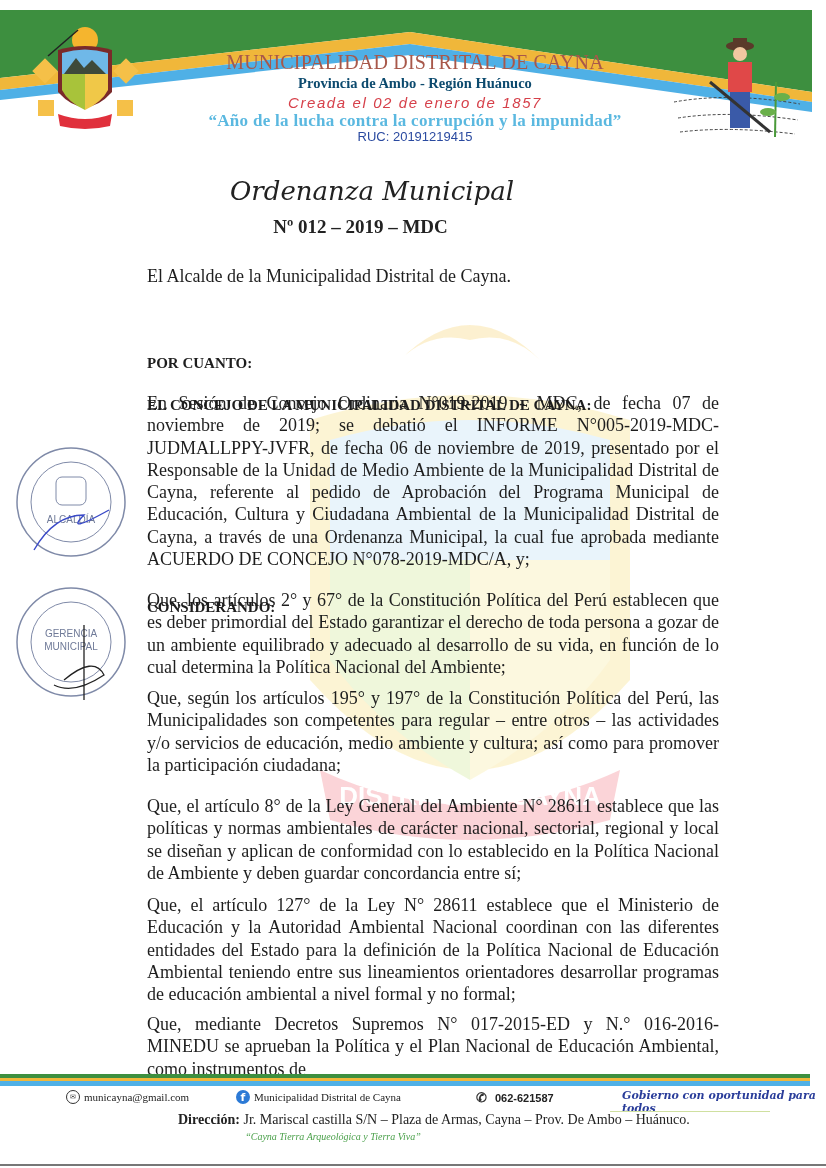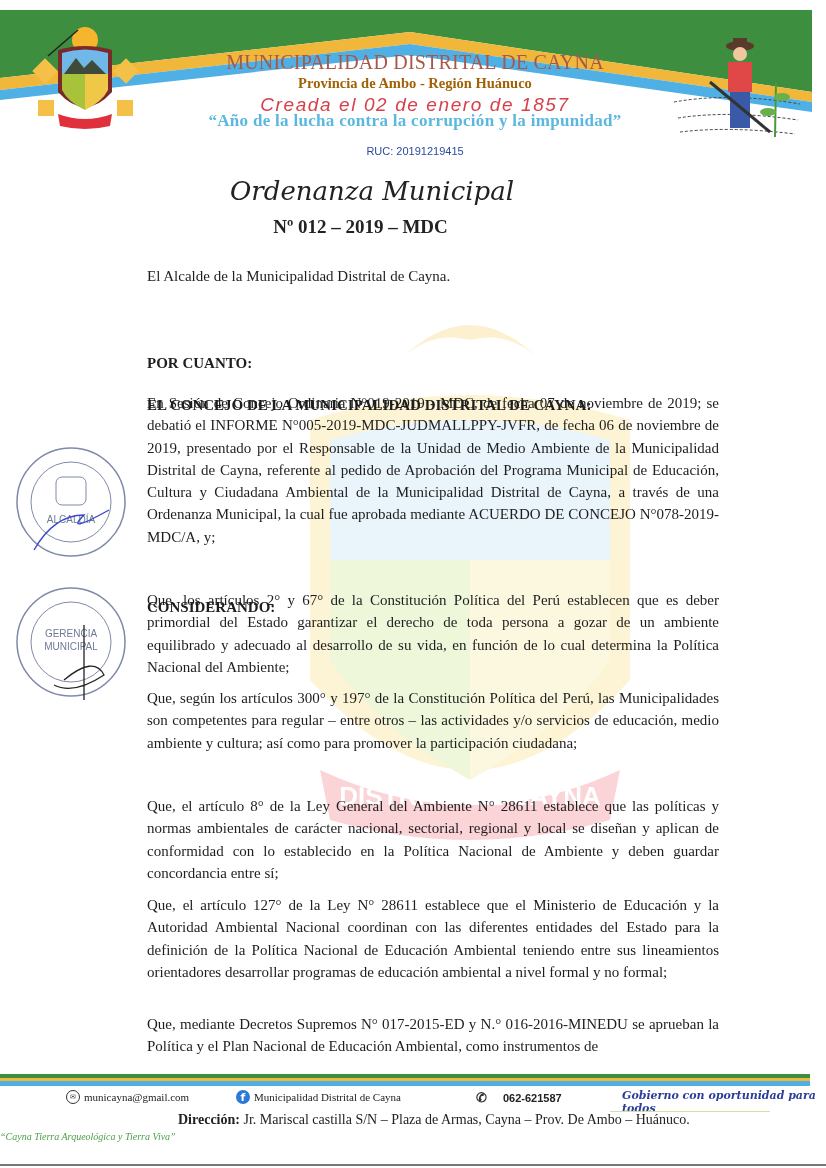--- a/index.html
+++ b/index.html
@@ -4,48 +4,48 @@
 <style>
   html, body { margin: 0; padding: 0; background: #ffffff; }
   body { width: 826px; height: 1168px; position: relative; overflow: hidden; font-family: "Liberation Serif", serif; color: #1a1a1a; }
   .abs { position: absolute; }
 
   
   #header-band { left: 0; top: 0; width: 826px; height: 130px; }
 
   .hdr-text { left: 200px; width: 430px; text-align: center; }
   #hdr-title { top: 51px; font-family: "Liberation Serif", serif; font-size: 20px; color: #a8584a; letter-spacing: 0.2px; }
-  #hdr-province { top: 75px; font-family: "Liberation Serif", serif; font-size: 14.5px; font-weight: bold; color: #a16207; }
-  #hdr-created { top: 94px; font-family: "Liberation Sans", sans-serif; font-style: italic; font-size: 19px; color: #d6404a; letter-spacing: 1.6px; }
+  #hdr-province { top: 75px; font-family: "Liberation Serif", serif; font-size: 14.5px; font-weight: bold; color: #0c4a6e; }
+  #hdr-created { top: 94px; font-family: "Liberation Sans", sans-serif; font-style: italic; font-size: 15px; color: #d6404a; letter-spacing: 1.6px; }
   #hdr-motto { top: 111px; font-family: "Liberation Serif", serif; font-size: 17px; font-weight: bold; color: #5ab8e0; letter-spacing: 0.3px; }
-  #hdr-ruc { top: 145px; font-family: "Liberation Sans", sans-serif; font-size: 11px; color: #2a4aa0; }
+  #hdr-ruc { top: 129px; font-family: "Liberation Sans", sans-serif; font-size: 13px; color: #2a4aa0; }
 
   #doc-title { top: 176px; left: 0; width: 744px; text-align: center; font-family: "DejaVu Serif", serif; font-style: italic; font-size: 26px; color: #222; }
   #doc-number { top: 216px; left: 0; width: 721px; text-align: center; font-family: "Liberation Serif", serif; font-weight: bold; font-size: 19px; color: #222; }
 
-  .body-text { left: 147px; width: 572px; font-family: "Liberation Serif", serif; font-size: 15px; line-height: 22.3px; text-align: justify; color: #1e1e1e; }
+  .body-text { left: 147px; width: 572px; font-family: "Liberation Serif", serif; font-size: 18px; line-height: 22.3px; text-align: justify; color: #1e1e1e; }
   .heading { left: 147px; font-family: "Liberation Serif", serif; font-weight: bold; font-size: 15px; color: #1e1e1e; margin-top: 48px; }
 
   
   #watermark { left: 250px; top: 300px; width: 440px; height: 560px; opacity: 0.22; }
 
   
   .stamp { left: 14px; width: 115px; height: 115px; }
 
   
   #footer-band { left: 0; top: 1074px; width: 810px; height: 12px; }
   .footer-item { font-family: "Liberation Serif", serif; font-size: 11px; color: #222; display: flex; align-items: center; gap: 4px; }
   #footer-email { left: 66px; top: 1090px; }
   #footer-facebook { left: 236px; top: 1090px; }
   #footer-phone { left: 476px; top: 1090px; font-family: "Liberation Sans", sans-serif; font-weight: bold; font-size: 11px; }
   #footer-slogan { left: 622px; top: 1089px; font-family: "DejaVu Serif", serif; font-style: italic; font-size: 11px; color: #2a3d9a; font-weight: bold; }
   #footer-slogan-line { left: 610px; top: 1111px; width: 160px; height: 1px; background: #cfe0a0; }
   #footer-address { left: 178px; top: 1112px; font-family: "Liberation Serif", serif; font-size: 14px; color: #222; }
   #footer-address b { font-weight: bold; }
-  #footer-tagline { left: 0; width: 666px; top: 1131px; font-family: "Liberation Serif", serif; font-style: italic; font-size: 10px; color: #4aa04a; }
+  #footer-tagline { left: 0; width: 666px; text-align: center; top: 1131px; font-family: "Liberation Serif", serif; font-style: italic; font-size: 10px; color: #4aa04a; }
   #bottom-line { left: 0; top: 1164px; width: 826px; height: 2px; background: #777; }
 
   .icon-circle { width: 14px; height: 14px; border-radius: 50%; display: inline-flex; align-items: center; justify-content: center; font-size: 9px; font-family: "DejaVu Sans", sans-serif; }
   #email-icon { border: 1.5px solid #333; color: #333; width: 12px; height: 12px; font-size: 7px; }
   #facebook-icon { background: #2c7ad6; color: #fff; font-weight: bold; font-size: 11px; }
   #phone-icon { color: #333; font-size: 13px; }
 </style>
 </head>
 <body>
 
@@ -103,21 +103,21 @@
 
 <div id="doc-title" class="abs">Ordenanza Municipal</div>
 <div id="doc-number" class="abs">Nº 012 – 2019 – MDC</div>
 
 <div class="abs body-text" style="top:265px">El Alcalde de la Municipalidad Distrital de Cayna.</div>
 <div class="abs heading" style="top:307px">POR CUANTO:</div>
 <div class="abs heading" style="top:349px">EL CONCEJO DE LA MUNICIPALIDAD DISTRITAL DE CAYNA:</div>
 <div class="abs body-text" style="top:392px">En Sesión de Concejo Ordinaria N°019-2019 - MDC, de fecha 07 de noviembre de 2019; se debatió el INFORME N°005-2019-MDC-JUDMALLPPY-JVFR, de fecha 06 de noviembre de 2019, presentado por el Responsable de la Unidad de Medio Ambiente de la Municipalidad Distrital de Cayna, referente al pedido de Aprobación del Programa Municipal de Educación, Cultura y Ciudadana Ambiental de la Municipalidad Distrital de Cayna, a través de una Ordenanza Municipal, la cual fue aprobada mediante ACUERDO DE CONCEJO N°078-2019-MDC/A, y;</div>
 <div class="abs heading" style="top:551px">CONSIDERANDO:</div>
 <div class="abs body-text" style="top:589px">Que, los artículos 2° y 67° de la Constitución Política del Perú establecen que es deber primordial del Estado garantizar el derecho de toda persona a gozar de un ambiente equilibrado y adecuado al desarrollo de su vida, en función de lo cual determina la Política Nacional del Ambiente;</div>
-<div class="abs body-text" style="top:687px">Que, según los artículos 300° y 197° de la Constitución Política del Perú, las Municipalidades son competentes para regular – entre otros – las actividades y/o servicios de educación, medio ambiente y cultura; así como para promover la participación ciudadana;</div>
+<div class="abs body-text" style="top:687px">Que, según los artículos 195° y 197° de la Constitución Política del Perú, las Municipalidades son competentes para regular – entre otros – las actividades y/o servicios de educación, medio ambiente y cultura; así como para promover la participación ciudadana;</div>
 <div class="abs body-text" style="top:795px">Que, el artículo 8° de la Ley General del Ambiente N° 28611 establece que las políticas y normas ambientales de carácter nacional, sectorial, regional y local se diseñan y aplican de conformidad con lo establecido en la Política Nacional de Ambiente y deben guardar concordancia entre sí;</div>
 <div class="abs body-text" style="top:894px">Que, el artículo 127° de la Ley N° 28611 establece que el Ministerio de Educación y la Autoridad Ambiental Nacional coordinan con las diferentes entidades del Estado para la definición de la Política Nacional de Educación Ambiental teniendo entre sus lineamientos orientadores desarrollar programas de educación ambiental a nivel formal y no formal;</div>
 <div class="abs body-text" style="top:1013px">Que, mediante Decretos Supremos N° 017-2015-ED y N.° 016-2016-MINEDU se aprueban la Política y el Plan Nacional de Educación Ambiental, como instrumentos de</div>
 
 <svg class="abs stamp" style="top:445px" viewBox="0 0 115 115">
   <circle cx="57" cy="57" r="54" fill="none" stroke="#7f8aa8" stroke-width="1.5"></circle>
   <circle cx="57" cy="57" r="40" fill="none" stroke="#7f8aa8" stroke-width="1"></circle>
   <rect x="42" y="32" width="30" height="28" rx="6" fill="none" stroke="#7f8aa8"></rect>
   <text x="57" y="78" text-anchor="middle" font-family="Liberation Sans, sans-serif" font-size="10" fill="#6f7a98">ALCALDÍA</text>
   <path d="M20 105 Q40 70 70 70 Q50 90 95 65" stroke="#3a4ac8" stroke-width="1.4" fill="none"></path>
@@ -139,21 +139,21 @@
 <div id="footer-email" class="abs footer-item">
   <span id="email-icon" class="icon-circle">✉</span>
   <span>municayna@gmail.com</span>
 </div>
 <div id="footer-facebook" class="abs footer-item">
   <span id="facebook-icon" class="icon-circle">f</span>
   <span>Municipalidad Distrital de Cayna</span>
 </div>
 <div id="footer-phone" class="abs footer-item">
   <span id="phone-icon">✆</span>
-  <span style="margin-left:12px">062-621587</span>
+  <span style="margin-left:4px">062-621587</span>
 </div>
 <div id="footer-slogan" class="abs">Gobierno con oportunidad para todos</div>
 <div id="footer-slogan-line" class="abs"></div>
 <div id="footer-address" class="abs">
   <b>Dirección:</b><span> Jr. Mariscal castilla S/N  –  Plaza de Armas, Cayna – Prov. De Ambo – Huánuco.</span>
 </div>
 <div id="footer-tagline" class="abs">“Cayna Tierra Arqueológica y Tierra Viva”</div>
 <div id="bottom-line" class="abs"></div>
 
 </body></html>

